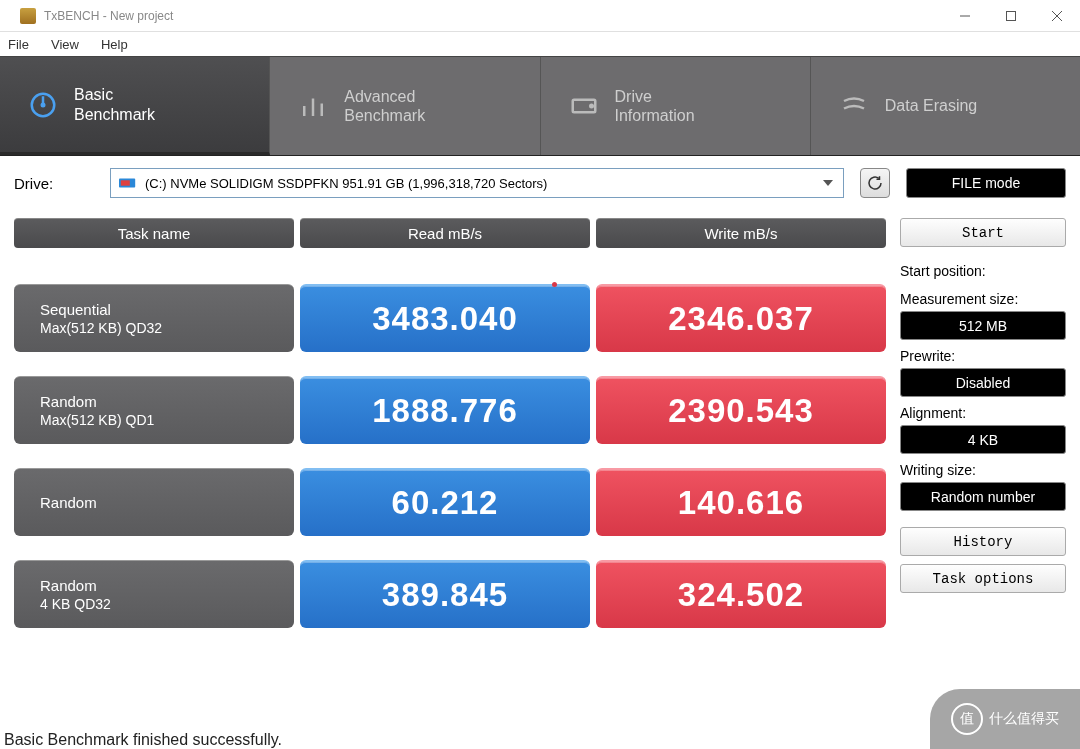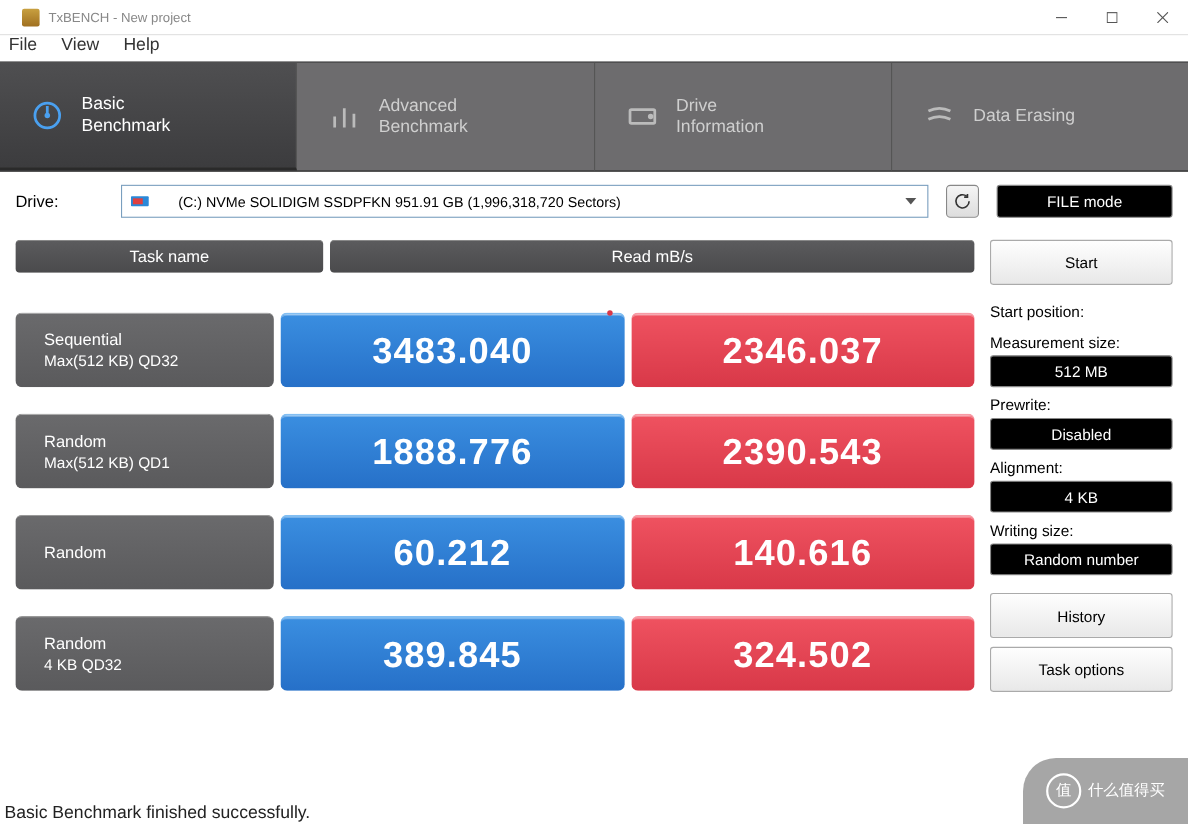--- a/index.html
+++ b/index.html
@@ -7,65 +7,65 @@
   
   
   .titlebar { height: 32px; background: #fff; display: flex; align-items: center; padding-left: 20px; border-bottom: 1px solid #e0e0e0; }
   .titlebar .app-icon { width: 16px; height: 16px; margin-right: 8px; background: linear-gradient(#c8a040, #a07020); border-radius: 2px; }
   .titlebar .title { font-size: 12px; color: #888; flex: 1; }
   .winbtns { display: flex; height: 100%; }
   .winbtn { width: 46px; height: 100%; display: flex; align-items: center; justify-content: center; color: #333; cursor: pointer; }
   .winbtn svg { width: 10px; height: 10px; stroke: #555; stroke-width: 1; fill: none; }
 
   
-  .menubar { height: 24px; display: flex; padding-left: 8px; gap: 22px; font-size: 16px; color: #333; }
+  .menubar { height: 24px; display: flex; align-items: center; padding-left: 8px; gap: 22px; font-size: 13px; color: #333; }
   .menubar span { cursor: pointer; }
 
   
   .tabs { height: 100px; background: #6d6c6e; display: flex; border-top: 1px solid #444; border-bottom: 1px solid #222; }
   .tab { flex: 1; display: flex; align-items: center; justify-content: flex-start; padding-left: 28px; gap: 16px; color: #cfcfcf; font-size: 16px; cursor: pointer; }
   .tab.active { background: linear-gradient(#4f4f51, #3c3c3e); color: #fff; border-bottom: 3px solid #2a2a2a; }
   .tab:not(:last-child) { border-right: 1px solid #555; }
   .tab .ticon { width: 30px; height: 30px; display: flex; align-items: center; justify-content: center; }
   .tab .ticon svg { stroke: #bbb; fill: none; stroke-width: 2; }
   .tab.active .ticon svg { stroke: #4aa0f0; }
   .tab .tlabel { line-height: 1.2; }
 
   
   .content { padding: 12px 14px 0 14px; }
   .driverow { display: flex; align-items: center; gap: 16px; margin-bottom: 20px; }
   .driverow .lbl { font-size: 15px; width: 80px; }
-  .driveselect { flex: 1; height: 30px; border: 1px solid #7a9fbf; display: flex; align-items: center; padding: 0 8px; font-size: 13px; gap: 25px; background: #fff; cursor: pointer; position: relative; }
+  .driveselect { flex: 1; height: 30px; border: 1px solid #7a9fbf; display: flex; align-items: center; padding: 0 8px; font-size: 13px; gap: 8px; background: #fff; cursor: pointer; position: relative; }
   .driveselect::after { content: ""; position: absolute; right: 10px; top: 11px; width: 0; height: 0; border-left: 5px solid transparent; border-right: 5px solid transparent; border-top: 6px solid #555; }
   .drive-icon-svg { width: 18px; height: 14px; }
   .refresh { width: 30px; height: 30px; border: 1px solid #888; border-radius: 4px; background: linear-gradient(#f5f5f5, #ddd); display: flex; align-items: center; justify-content: center; cursor: pointer; }
   .refresh svg { width: 18px; height: 18px; stroke: #333; fill: none; stroke-width: 2; }
   .filemode { width: 160px; height: 30px; background: #000; color: #fff; font-size: 14px; display: flex; align-items: center; justify-content: center; border-radius: 3px; border: 1px solid #888; cursor: pointer; }
 
   
   .mainflex { display: flex; gap: 14px; }
   .tablewrap { flex: 1; }
   .sidebar { width: 166px; display: flex; flex-direction: column; }
 
   
   .thead { display: flex; gap: 6px; height: 30px; margin-bottom: 36px; }
   .thead div { background: linear-gradient(#5b5b5d, #4a4a4c); color: #fff; font-size: 15px; display: flex; align-items: center; justify-content: center; border-radius: 4px; border-top: 1px solid #888; }
   .thead .c1 { width: 280px; }
   .thead .c2, .thead .c3 { flex: 1; }
 
   
   .trow { display: flex; gap: 6px; height: 68px; margin-bottom: 24px; }
-  .tname { width: 235px; background: linear-gradient(#6a6a6c, #5a5a5c); color: #fff; border-radius: 6px; display: flex; flex-direction: column; justify-content: center; padding-left: 26px; font-size: 15px; border-top: 1px solid #999; }
+  .tname { width: 280px; background: linear-gradient(#6a6a6c, #5a5a5c); color: #fff; border-radius: 6px; display: flex; flex-direction: column; justify-content: center; padding-left: 26px; font-size: 15px; border-top: 1px solid #999; }
   .tname .small { font-size: 14px; margin-top: 2px; }
   .tval { flex: 1; border-radius: 6px; display: flex; align-items: center; justify-content: center; font-size: 33px; font-weight: bold; color: #fff; font-family: "Arial Black", Arial, sans-serif; letter-spacing: 1px; }
   .tval.read { background: linear-gradient(#3a8ee0, #2670c8); border-top: 2px solid #82bef2; box-shadow: inset 0 1px 0 rgba(255,255,255,.3); }
   .tval.write { background: linear-gradient(#ef5260, #d83848); border-top: 2px solid #f89aa4; box-shadow: inset 0 1px 0 rgba(255,255,255,.3); }
 
   
-  .startbtn, .optbtn { height: 41px; background: linear-gradient(#fefefe, #e8e8e8); border: 1px solid #aaa; border-radius: 3px; font-size: 14px; display: flex; align-items: center; justify-content: center; cursor: pointer; margin-bottom: 8px; }
+  .startbtn, .optbtn { height: 29px; background: linear-gradient(#fefefe, #e8e8e8); border: 1px solid #aaa; border-radius: 3px; font-size: 14px; display: flex; align-items: center; justify-content: center; cursor: pointer; margin-bottom: 8px; font-family: Liberation Mono, monospace; }
   .sidebar .section-lbl { font-size: 14px; margin-top: 8px; margin-bottom: 4px; }
   .blackbox { height: 29px; background: #000; color: #fff; border: 1px solid #888; border-radius: 3px; font-size: 14px; display: flex; align-items: center; justify-content: center; cursor: pointer; }
 
   .status { position: absolute; bottom: 0; left: 4px; font-size: 16px; color: #222; }
 
   
   .watermark { position: absolute; right: 0; bottom: 0; width: 150px; height: 60px; background: rgba(0,0,0,.35); color: #fff; font-size: 14px; display: flex; align-items: center; justify-content: center; border-top-left-radius: 30px; gap: 6px; }
   .watermark .wcircle { width: 32px; height: 32px; border: 2px solid #fff; border-radius: 50%; display: flex; align-items: center; justify-content: center; font-size: 14px; }
   .red-dot { position: absolute; left: 552px; top: 282px; width: 5px; height: 5px; background: #d83848; border-radius: 50%; }
 </style>
@@ -162,20 +162,21 @@
         </svg>
     </div>
     <div class="filemode">FILE mode</div>
   </div>
 
   <div class="mainflex">
     <div class="tablewrap">
       <div class="thead">
         <div class="c1">Task name</div>
         <div class="c2">Read mB/s</div>
+        <div class="c3">Write mB/s</div>
       </div>
 
       <div class="trow">
         <div class="tname">
             <span>Sequential</span>
             <span class="small">Max(512 KB) QD32</span>
           </div>
         <div class="tval read">3483.040</div>
         <div class="tval write">2346.037</div>
       </div>

